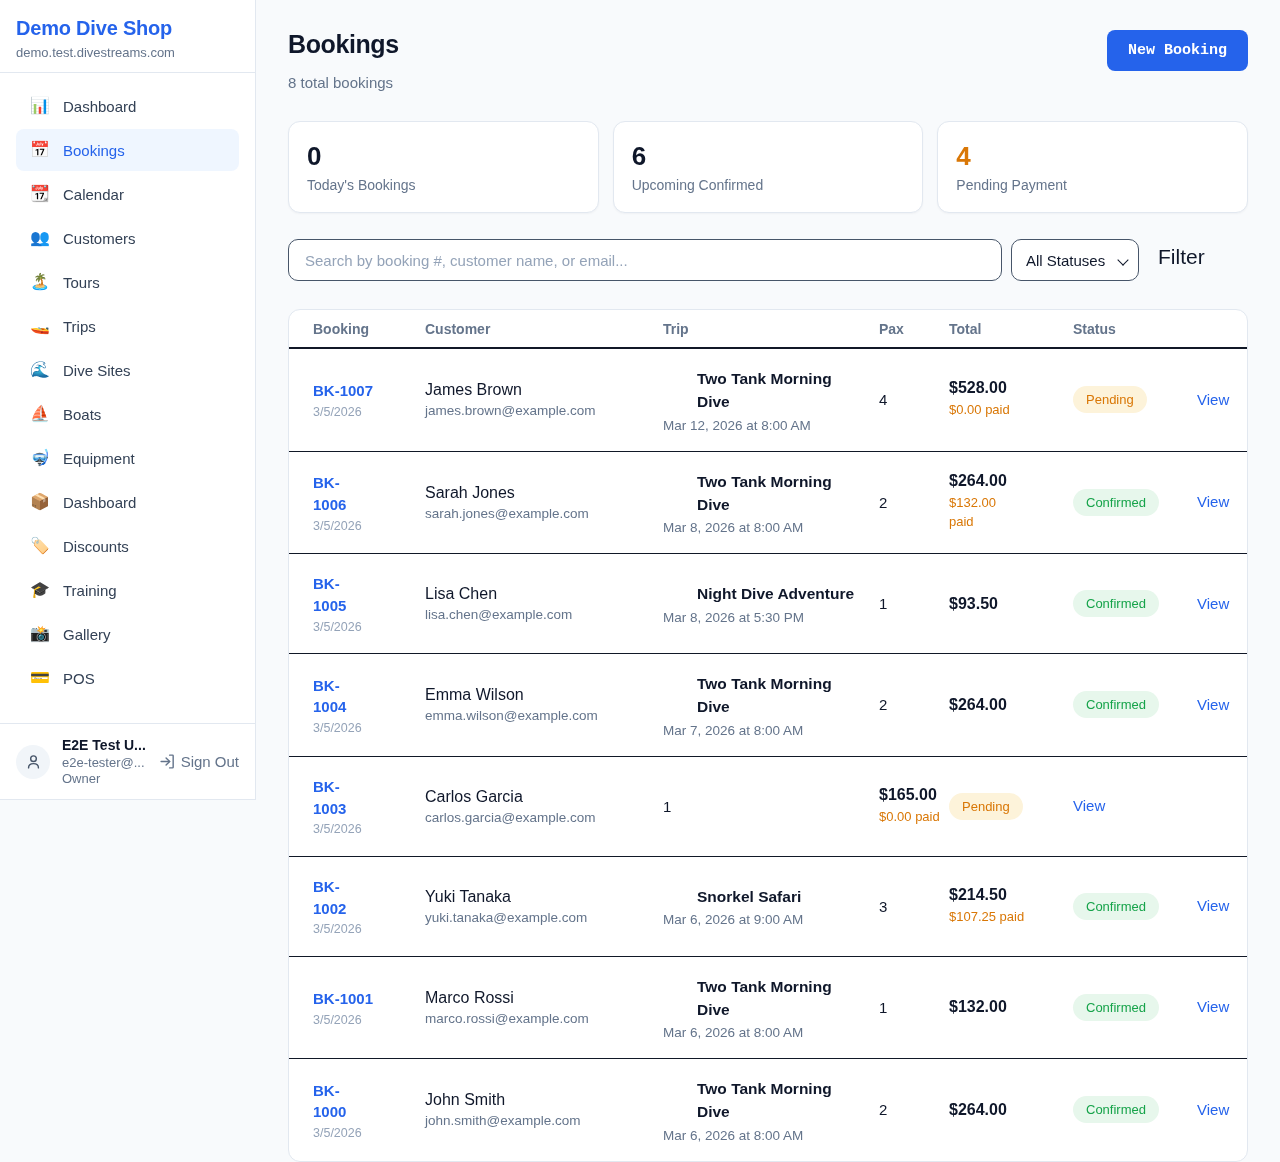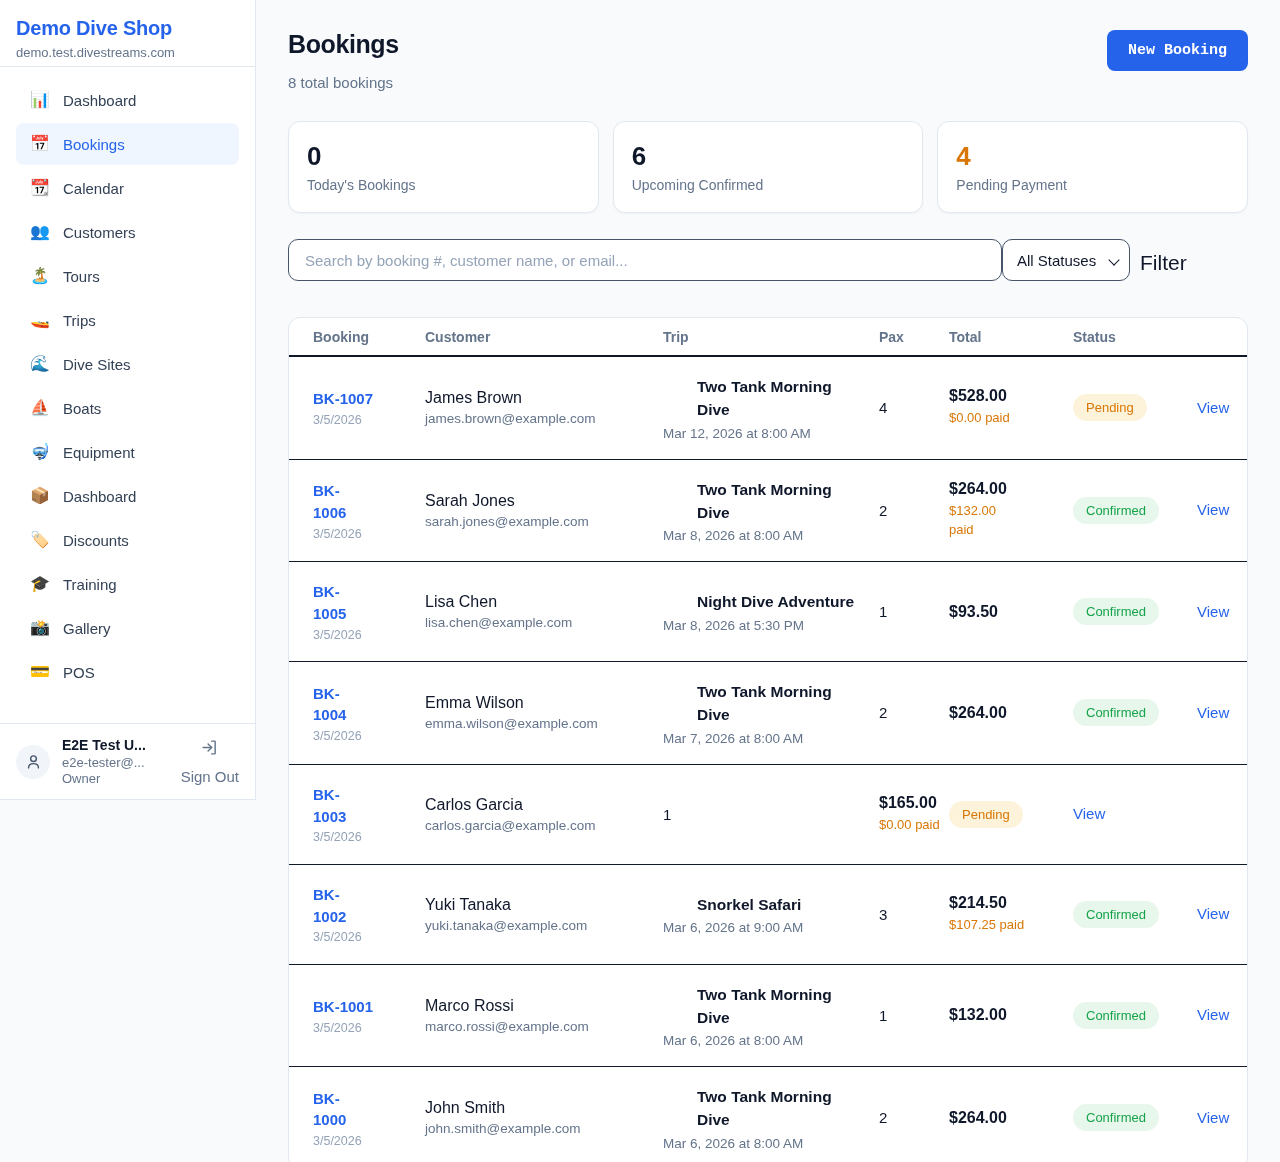--- a/index.html
+++ b/index.html
@@ -8,52 +8,52 @@
     --pending-bg:#fdf3da; --confirmed-bg:#e7f7ec; --page-bg:#f8fafc; --active-bg:#eff6ff;
     --input-border:#475569;
   }
   *{margin:0;padding:0;box-sizing:border-box;}
   html,body{width:1280px;height:1162px;overflow:hidden;}
   body{font-family:"Liberation Sans","DejaVu Sans",sans-serif;background:var(--page-bg);color:var(--dark);position:relative;}
 
   
   .sidebar{position:absolute;left:0;top:0;width:256px;height:800px;background:#fff;
     border-right:1px solid var(--border);border-bottom:1px solid var(--border);display:flex;flex-direction:column;}
-  .sidebar-header{padding:17px 16px 6px;border-bottom:1px solid var(--border);}
+  .sidebar-header{padding:17px 16px 12px;border-bottom:1px solid var(--border);}
   .shop-name{font-size:20px;font-weight:700;color:var(--accent);letter-spacing:-0.2px;}
   .shop-domain{font-size:13px;color:var(--gray);margin-top:5px;}
   .nav{padding:12px 16px 0;flex:1;}
   .nav-item{display:flex;align-items:center;gap:13px;height:42px;padding:0 14px;border-radius:8px;
     margin-bottom:2px;cursor:pointer;}
   .nav-item.active{background:var(--active-bg);}
   .nav-icon{font-size:16px;width:20px;text-align:center;line-height:1;}
   .nav-label{font-size:15px;color:var(--mid);}
   .nav-item.active .nav-label{color:var(--accent);font-weight:500;}
   .user-section{border-top:1px solid var(--border);padding:13px 16px;display:flex;align-items:center;gap:12px;}
   .avatar{width:34px;height:34px;border-radius:50%;background:#f1f5f9;display:flex;align-items:center;justify-content:center;flex:0 0 auto;}
   .user-text{flex:1;min-width:0;}
   .user-name{font-size:14px;font-weight:700;color:var(--dark);}
   .user-email{font-size:13px;color:var(--gray);margin-top:2px;}
   .user-role{font-size:13px;color:var(--gray);margin-top:1px;}
-  .signout{display:flex;align-items:center;gap:12px;color:var(--gray);font-size:15px;cursor:pointer;white-space:nowrap;flex-direction:column;}
+  .signout{display:flex;align-items:center;gap:5px;color:var(--gray);font-size:15px;cursor:pointer;white-space:nowrap;}
 
   
   .main{position:absolute;left:256px;top:0;width:1024px;padding:30px 32px 0;}
   .page-header{display:flex;justify-content:space-between;align-items:flex-start;margin-bottom:30px;}
   .page-title{font-size:25px;font-weight:700;letter-spacing:-0.4px;color:var(--dark);}
   .page-subtitle{font-size:15px;color:var(--gray);margin-top:15px;}
   .btn-primary{background:var(--accent);color:#fff;border:none;border-radius:8px;font-size:15px;font-weight:600;
     padding:12px 21px;cursor:pointer;font-family:Liberation Mono, monospace;}
 
   .stats{display:flex;gap:14px;margin-bottom:26px;}
   .stat-card{flex:1;background:#fff;border:1px solid var(--border);border-radius:12px;padding:19px 18px;box-shadow:0 1px 2px rgba(15,23,42,0.04);}
   .stat-value{font-size:26px;font-weight:700;color:var(--dark);}
   .stat-label{font-size:14px;color:var(--gray);margin-top:5px;}
 
-  .toolbar{display:flex;align-items:flex-end;gap:0;margin-bottom:36px;}
+  .toolbar{display:flex;align-items:flex-start;gap:9px;margin-bottom:28px;}
   .search-input{flex:1;height:42px;border:1px solid var(--input-border);border-radius:10px;padding:0 16px;
     font-size:15px;font-family:inherit;color:var(--dark);background:#fff;max-width:714px;}
   .search-input::placeholder{color:var(--muted);}
   .select-wrap{position:relative;}
   .status-select{height:42px;border:1px solid var(--input-border);border-radius:10px;background:#fff;
     font-size:15px;font-family:inherit;color:var(--dark);padding:0 32px 0 14px;appearance:none;-webkit-appearance:none;cursor:pointer;}
   .select-chevron{position:absolute;right:12px;top:17px;width:8px;height:8px;border-right:1.8px solid var(--dark);
     border-bottom:1.8px solid var(--dark);transform:rotate(45deg);pointer-events:none;}
   .filter-btn{background:none;border:none;font-size:21px;font-weight:500;color:var(--dark);cursor:pointer;
     font-family:inherit;padding:6px 10px;}

